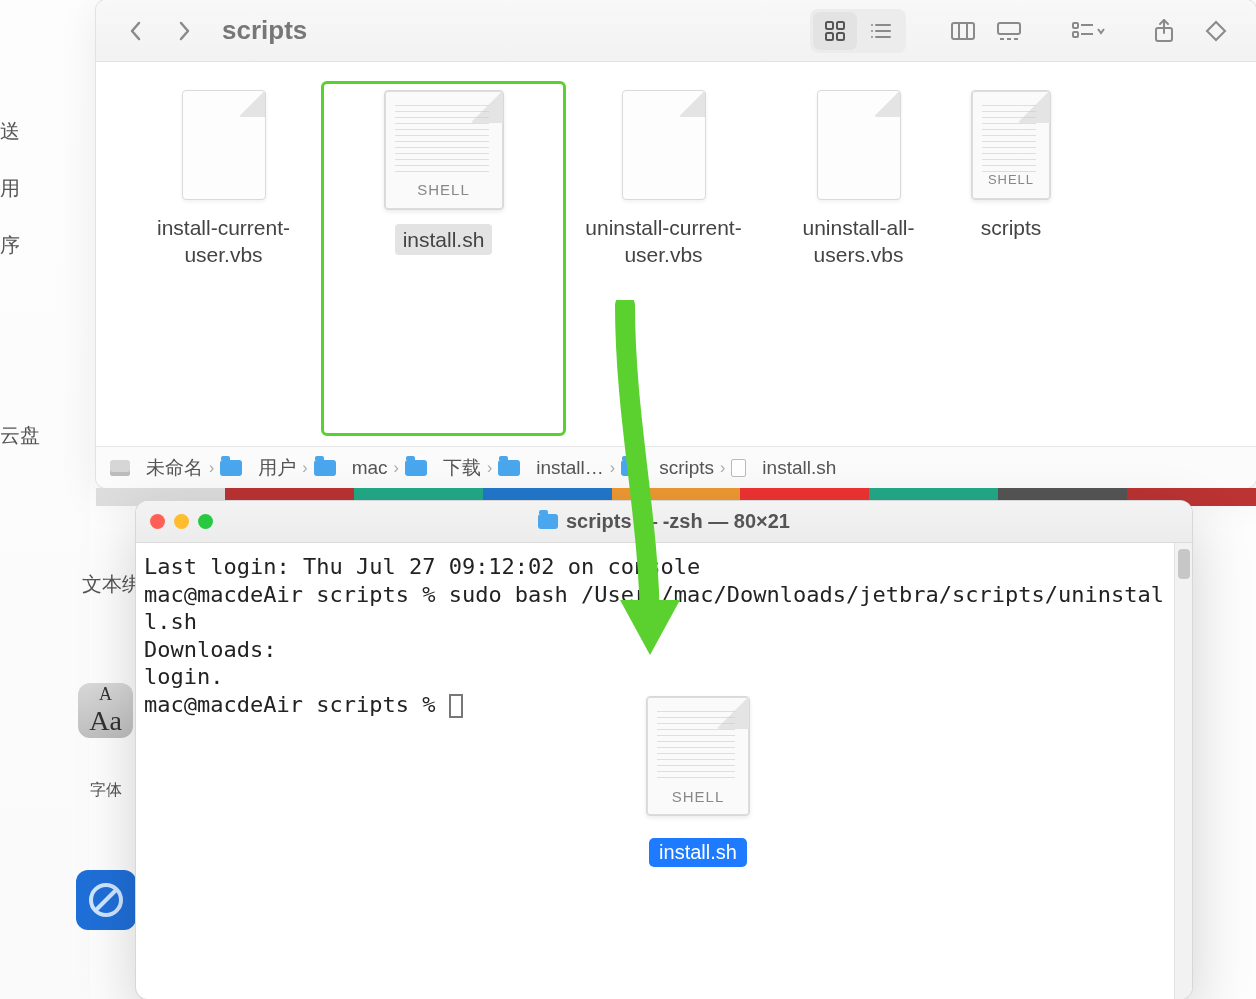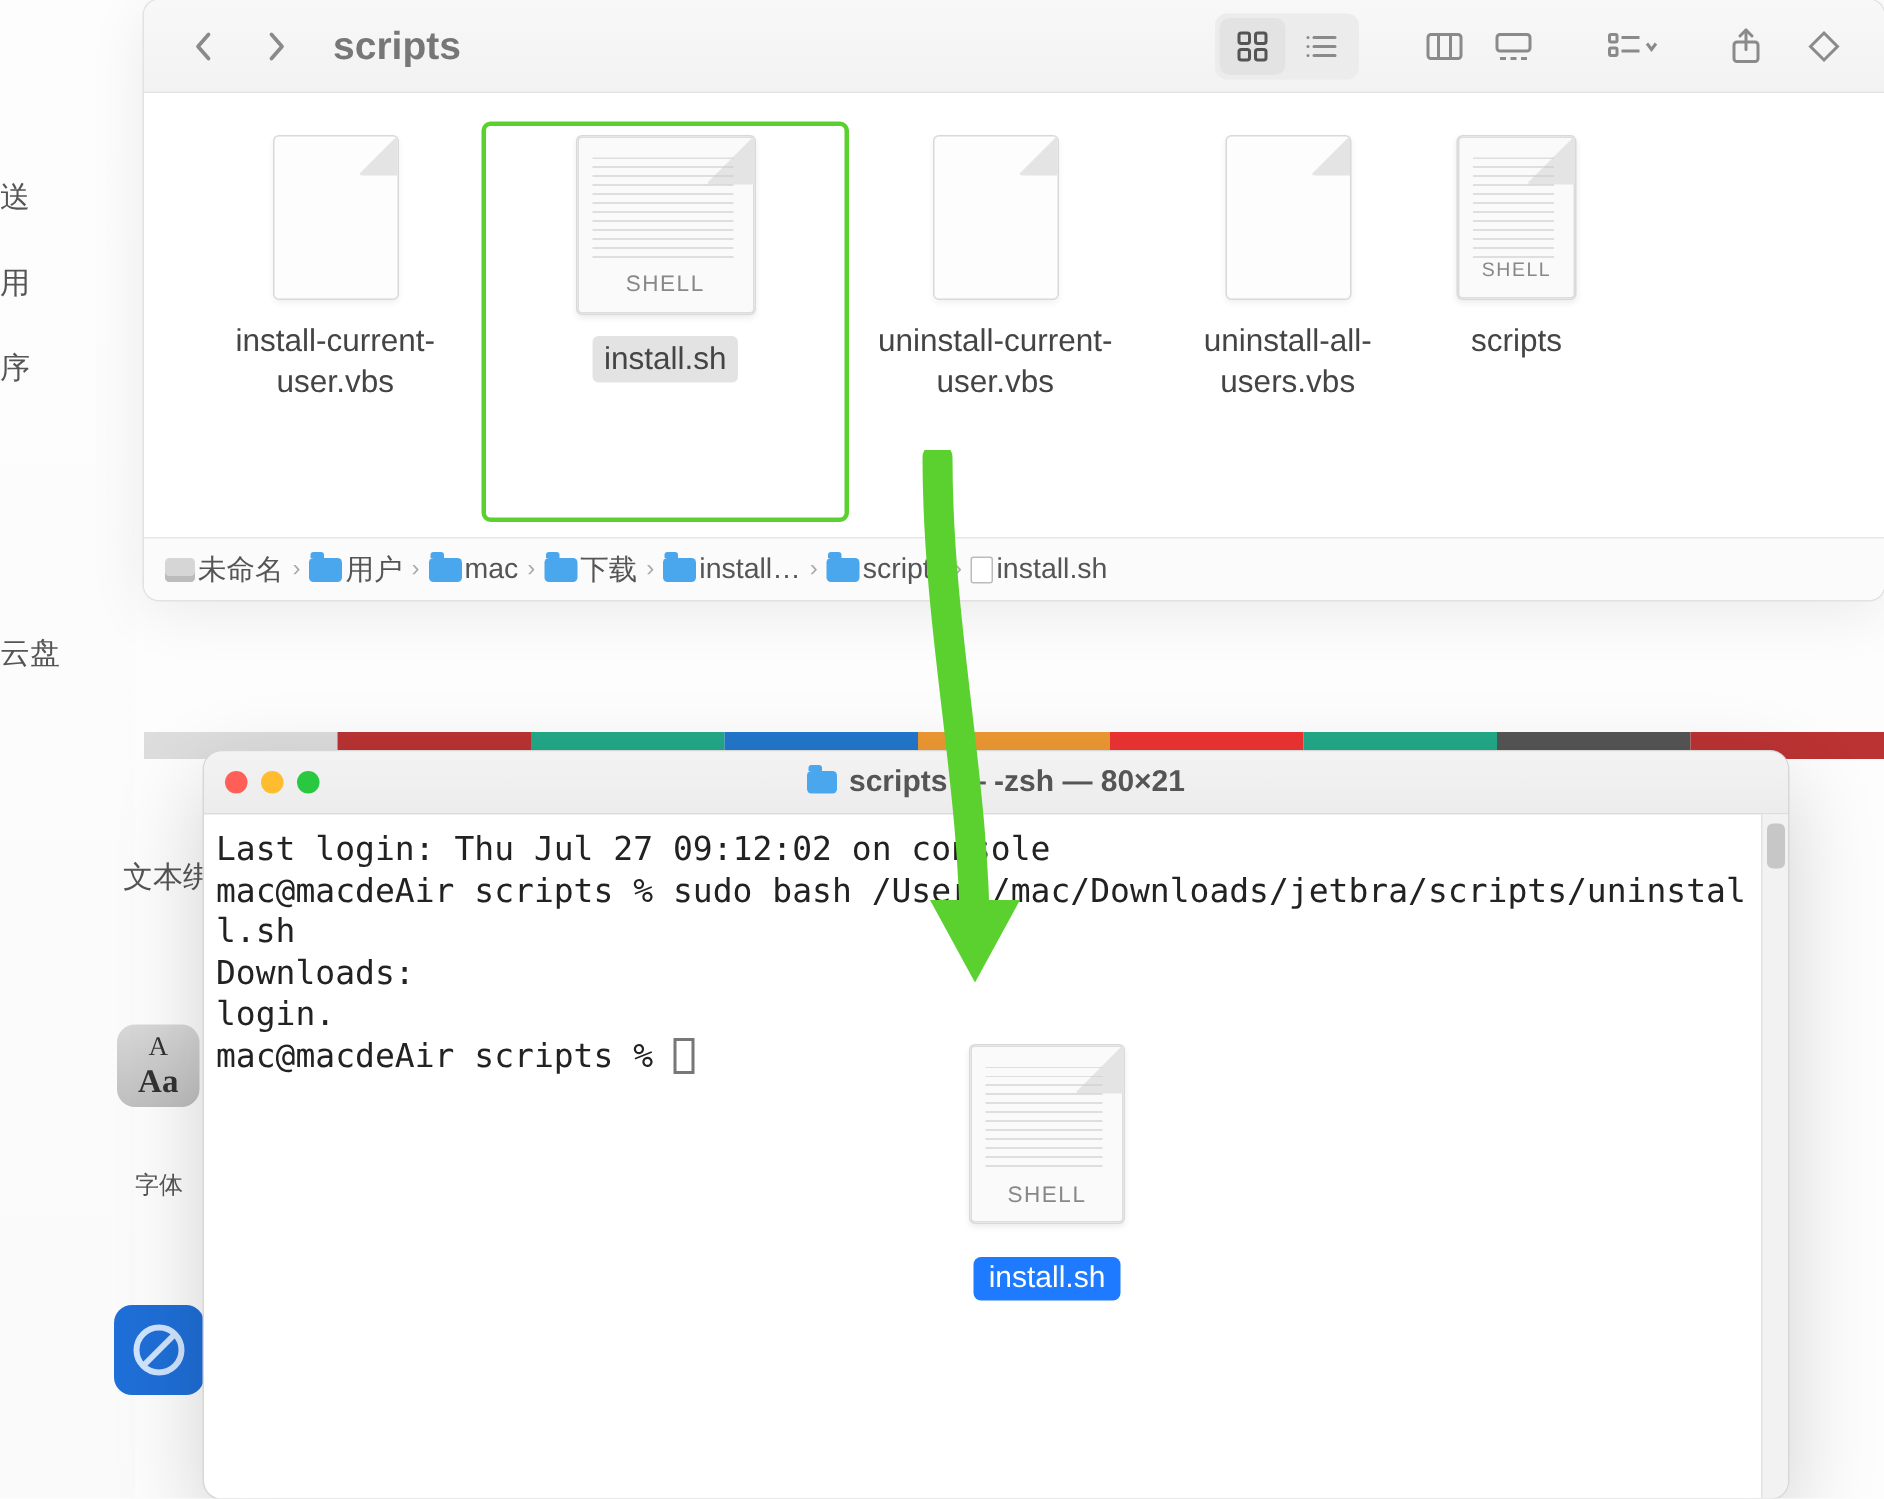--- a/index.html
+++ b/index.html
@@ -29,35 +29,35 @@
     position: absolute; left: 78px; top: 683px;
     width: 55px; height: 55px;
     background: linear-gradient(#d8d8d8,#bfbfbf);
     border-radius: 12px;
     display:flex; align-items:center; justify-content:center;
     flex-direction: column;
     font-family: Georgia, serif;
     color:#333;
   }
   .font-app .a1{font-size:18px;}
-  .font-app .a2{font-size:22px;font-weight:bold;}
+  .font-app .a2{font-size:28px;font-weight:normal;}
   .blocked-app{
     position:absolute; left:76px; top:870px;
     width:60px; height:60px;
     background:#1f6fd8;
     border-radius:12px;
     display:flex; align-items:center; justify-content:center;
   }
   .blocked-app svg{width:40px;height:40px;}
 
   
   .finder {
     position: absolute;
     left: 96px; top: 0;
-    width: 1160px; height: 400px;
+    width: 1160px; height: 488px;
     background: #fff;
     border-radius: 10px;
     box-shadow: 0 0 0 1px #e2e2e2, 0 8px 40px rgba(0,0,0,.08);
     display: flex; flex-direction: column;
     overflow: hidden;
   }
   .finder-toolbar {
     height: 62px;
     background: linear-gradient(#f8f8f8,#f2f2f2);
     border-bottom: 1px solid #e3e3e3;
@@ -134,21 +134,21 @@
     background:#e3e3e3; border-radius:4px; padding:2px 8px;
   }
 
   
   .pathbar{
     height: 42px; border-top:1px solid #e7e7e7;
     display:flex; align-items:center; gap:6px;
     padding: 0 14px; font-size:19px; color:#555;
     background:#fbfbfb;
   }
-  .pathbar .crumb{display:flex; align-items:center; gap:2px;}
+  .pathbar .crumb{display:flex; align-items:center; gap:16px;}
   .pathbar .chev{color:#aaa; font-size:16px;}
   .folder-mini{
     width:22px; height:16px;
     background:#4aa7ee; border-radius:3px; position:relative;
   }
   .folder-mini::before{
     content:""; position:absolute; top:-4px; left:1px;
     width:9px; height:4px; background:#4aa7ee; border-radius:2px 2px 0 0;
   }
   .disk-mini{

